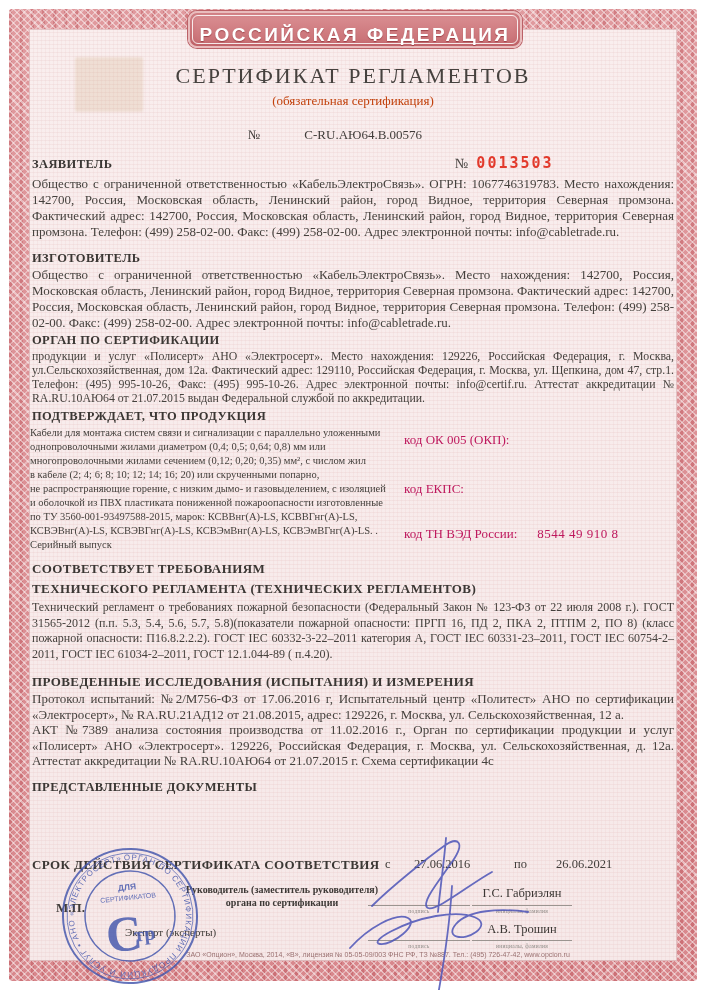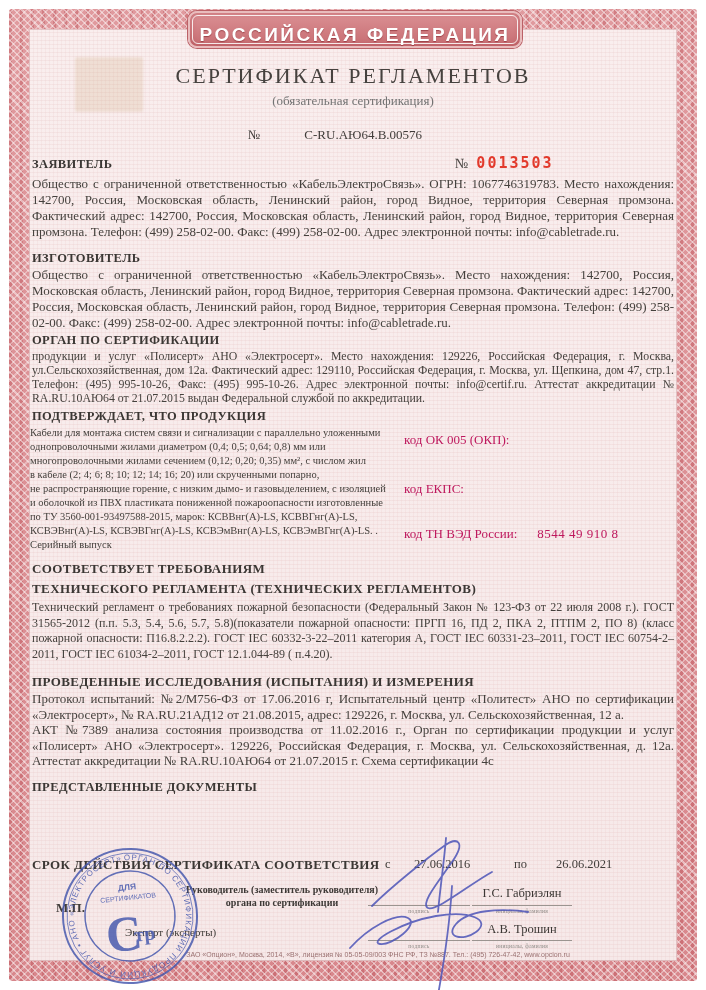--- a/index.html
+++ b/index.html
@@ -39,21 +39,21 @@
     display:flex; align-items:flex-end; justify-content:center; z-index:6;
   }
   .banner::after { content:""; position:absolute; inset:2px; border:1px solid rgba(255,255,255,0.85); border-radius:6px; }
   .banner span {
     font-family:"Liberation Sans", sans-serif; font-weight:bold; font-size:19px;
     letter-spacing:2.5px; color:#fff; text-shadow:0 1px 1px rgba(120,25,32,0.55);
   }
   
   .abs { position:absolute; z-index:3; }
   .title { top:63px; left:0; right:0; text-align:center; font-size:22px; letter-spacing:2px; color:#46423f; font-weight:500; }
-  .subtitle { top:93px; left:0; right:0; text-align:center; font-size:13px; color:#737373; }
+  .subtitle { top:93px; left:0; right:0; text-align:center; font-size:13px; color:#c2410c; }
   .certno { top:127px; left:0; right:0; display:flex; justify-content:center; gap:44px; font-size:13px; transform:translateX(-18px); }
   .sec-head { font-weight:bold; font-size:12.5px; letter-spacing:0.4px; color:#3b3734; z-index:3; position:absolute; }
   .para { position:absolute; left:32px; width:642px; font-size:13px; line-height:16px; text-align:justify; color:#45413d; z-index:3; }
   .preline { white-space:pre-line; }
   .serial { top:154px; left:455px; display:flex; gap:8px; align-items:baseline; }
   .serial .num-label { font-size:14px; color:#4a4542; }
   .serial .digits { font-family:"DejaVu Sans Mono", monospace; font-weight:bold; font-size:15px; letter-spacing:2px; color:#e23a2c; }
   .prod-desc { top:426px; left:30px; width:378px; font-size:10.5px; line-height:14px; text-align:left; }
   .code-row { position:absolute; left:404px; font-size:13px; color:#be185d; z-index:3; }
   .code-row .code-value { margin-left:20px; letter-spacing:0.5px; }

